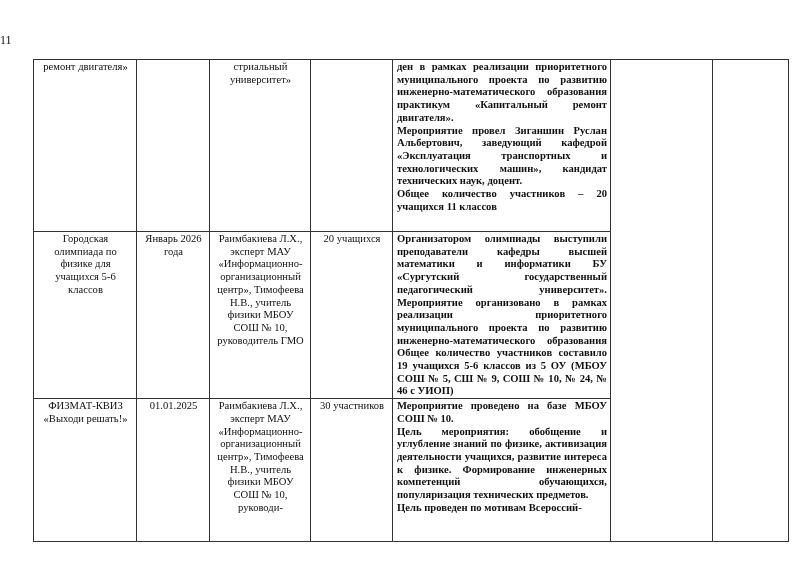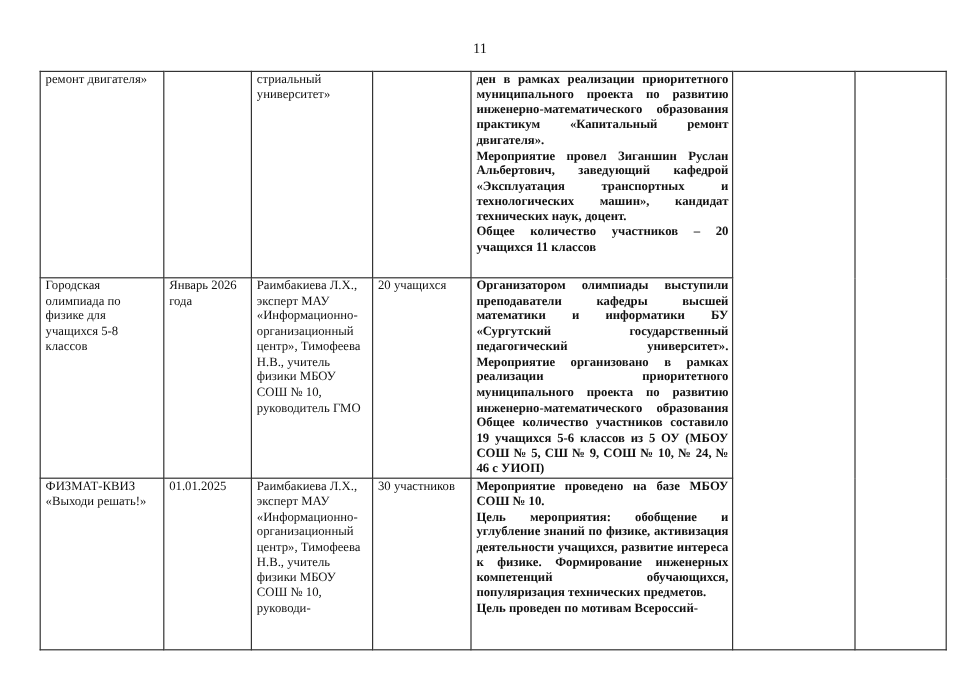--- a/index.html
+++ b/index.html
@@ -1,21 +1,21 @@
 <!DOCTYPE html>
 <html><head>
 <meta charset="utf-8">
 <style>
   html, body { margin: 0; padding: 0; background: #ffffff; }
   body { width: 800px; height: 566px; position: relative; overflow: hidden;
          font-family: "Liberation Serif", "DejaVu Serif", serif; color: #111; }
-  .page-num { position: absolute; top: 33px; left: 0; width: 800px; text-align: center; font-size: 12px; }
+  .page-num { position: absolute; top: 33px; left: 0; width: 800px; text-align: left; font-size: 12px; }
   table { position: absolute; left: 33px; top: 59px; border-collapse: collapse; table-layout: fixed; }
   td { border: 1px solid #333; vertical-align: top; font-size: 10.6px; line-height: 12.7px; padding: 1px 3px 0 4px; }
-  .c { text-align: left; }
+  .c { text-align: center; }
   .j { text-align: justify; }
   .p { margin: 0; font-weight: bold; }
 </style>
 </head>
 <body>
 
 <div class="page-num">11</div>
 
 <table>
   <colgroup>
@@ -44,21 +44,21 @@
     <td class="j">
       <p class="p">ден в рамках реализации приоритетного муниципального проекта по развитию инженерно-математического образования практикум «Капитальный ремонт двигателя».</p>
       <p class="p">Мероприятие провел Зиганшин Руслан Альбертович, заведующий кафедрой «Эксплуатация транспортных и технологических машин», кандидат технических наук, доцент.</p>
       <p class="p">Общее количество участников – 20 учащихся 11 классов</p>
     </td>
     <td rowspan="3"></td>
     <td rowspan="3"></td>
   </tr>
   <tr style="height:157px">
     <td class="c">
-          <div>Городская олимпиада по физике для учащихся 5-8 классов</div>
+          <div>Городская олимпиада по физике для учащихся 5-6 классов</div>
         </td>
     <td class="c">
           <div>Январь 2026 года</div>
         </td>
     <td class="c">
           <div>Раимбакиева Л.Х., эксперт МАУ «Информационно-организационный центр», Тимофеева Н.В., учитель физики МБОУ СОШ № 10, руководитель ГМО</div>
         </td>
     <td class="c">
           <div>20 учащихся</div>
         </td>

